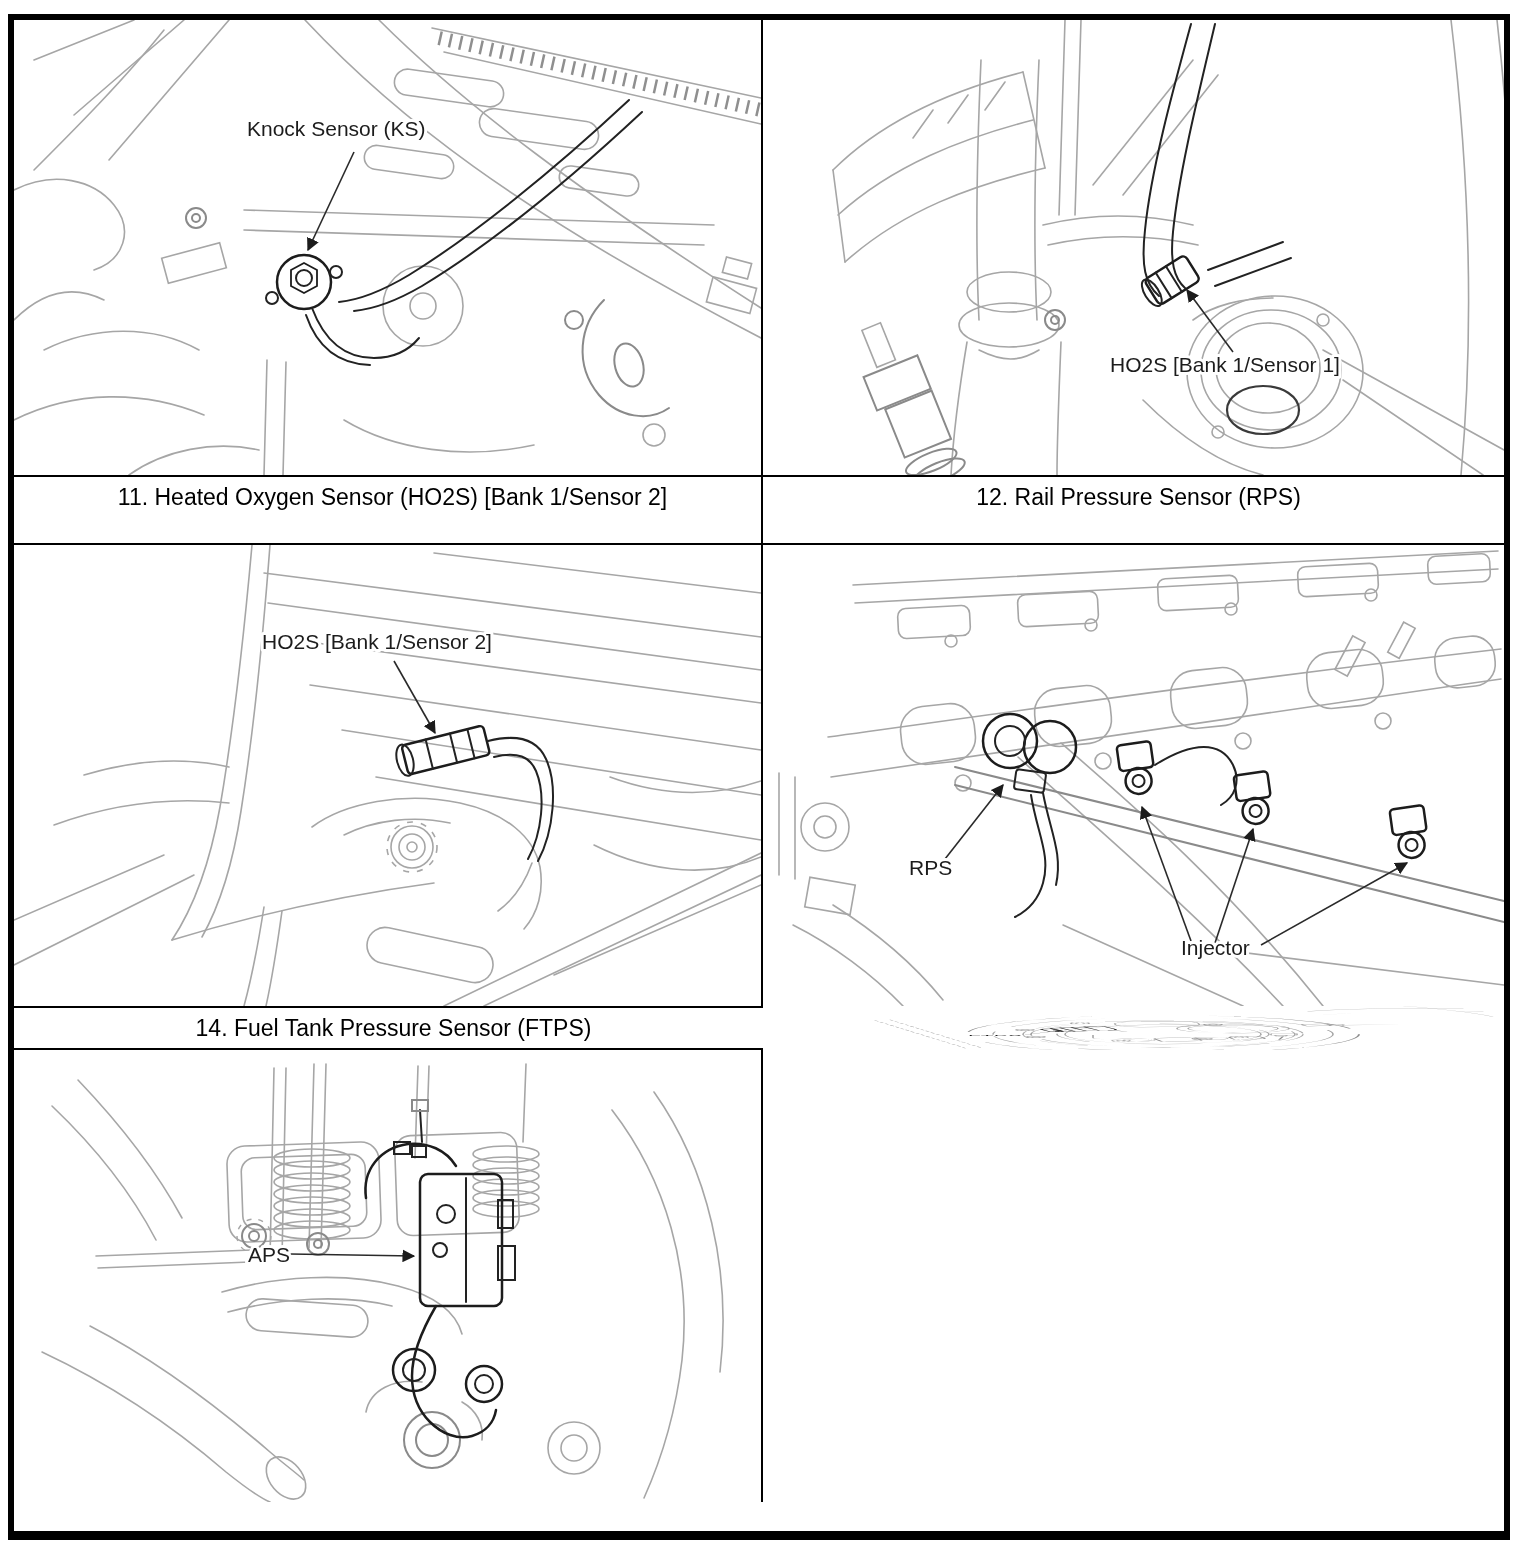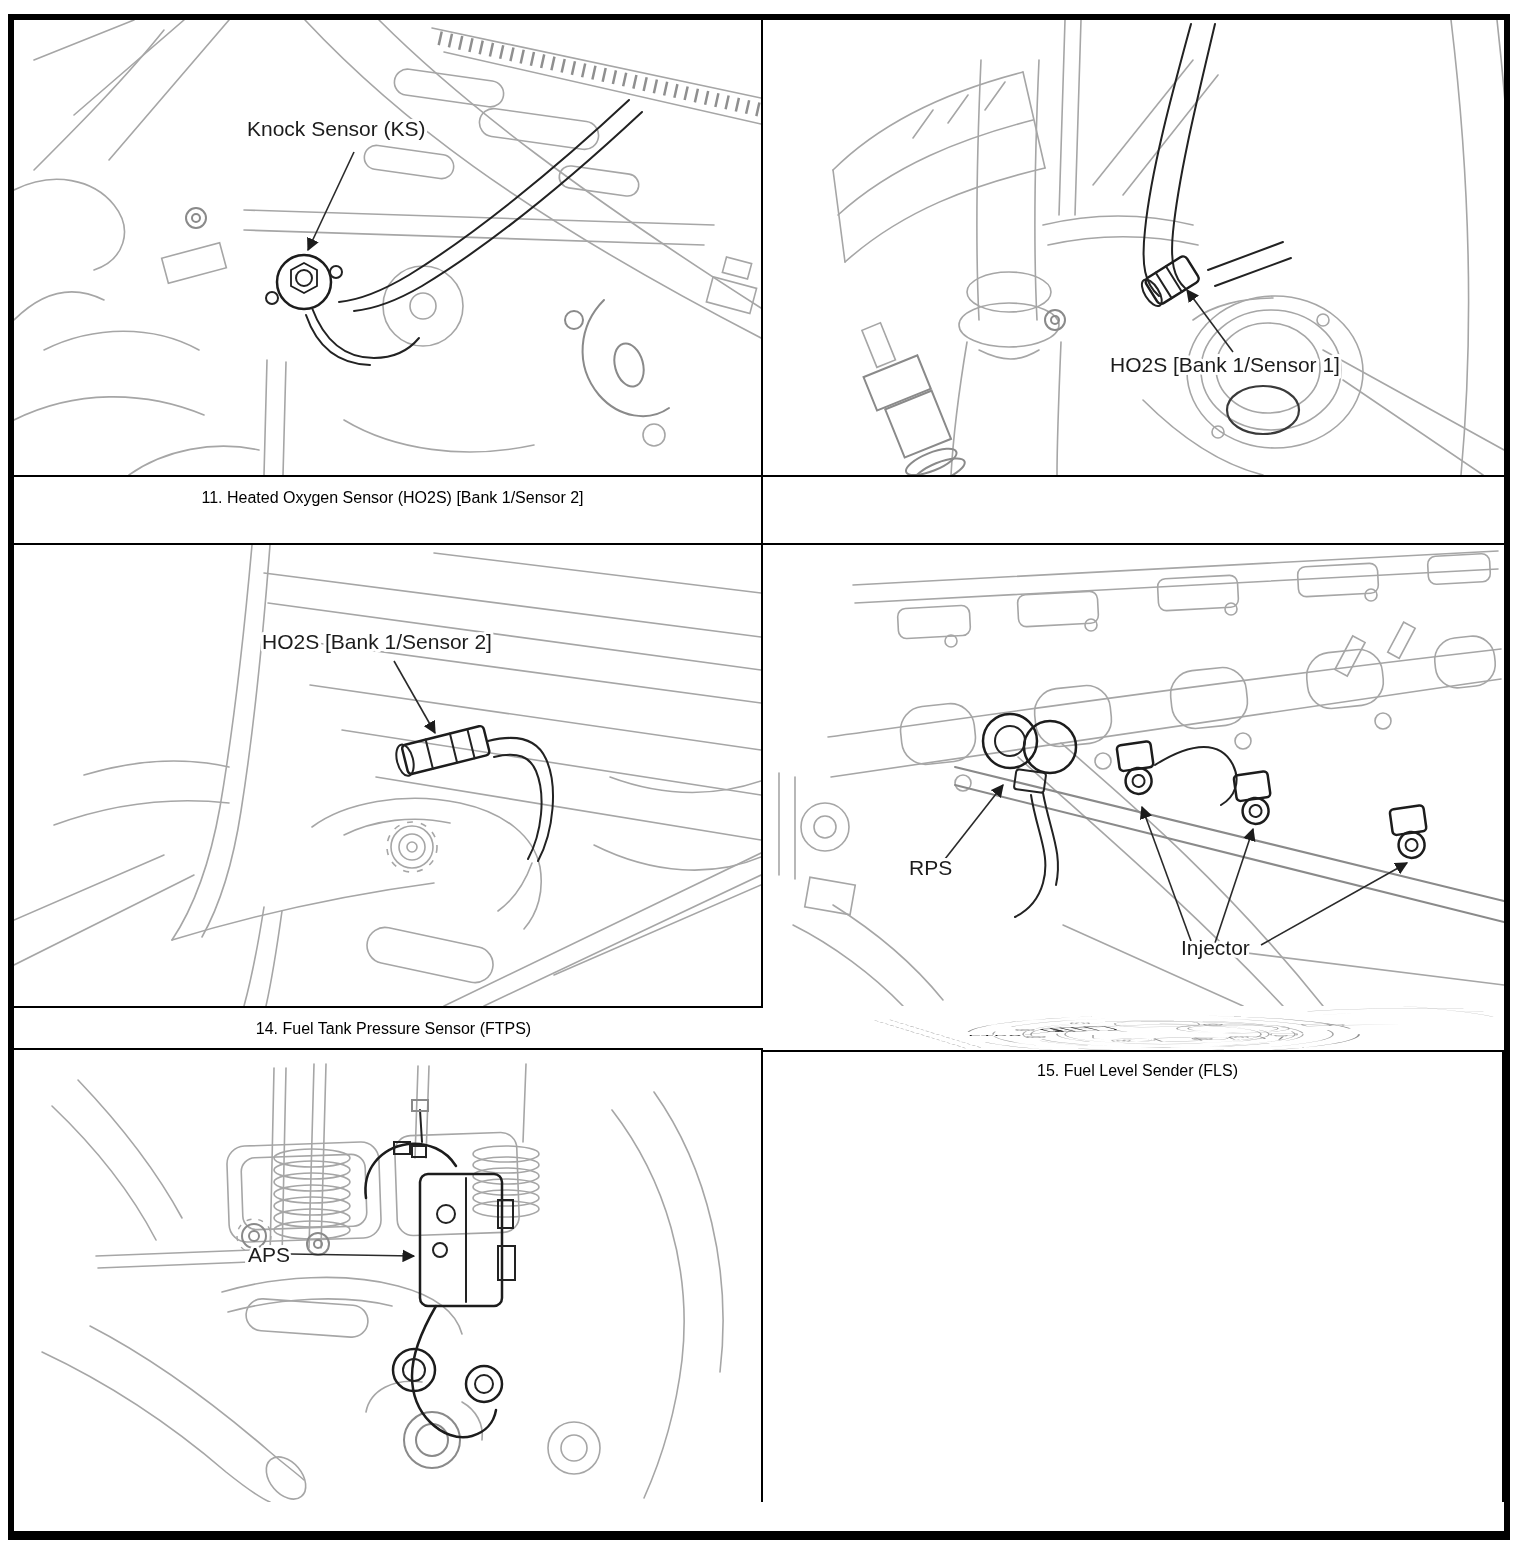--- a/index.html
+++ b/index.html
@@ -2,21 +2,21 @@
 <html><head>
 <meta charset="utf-8">
 <style>
   html,body{margin:0;padding:0;background:#ffffff;}
   body{width:1526px;height:1558px;position:relative;font-family:"Liberation Sans",sans-serif;}
   #sheet{position:absolute;left:8px;top:14px;width:1502px;height:1526px;border:6px solid #000;
          border-bottom-width:9px;box-sizing:border-box;display:grid;
          grid-template-columns:749px 1fr;grid-template-rows:455px 70px 461px 44px 452px 1fr;background:#fff;text-align:center;}
   .cell{position:relative;box-sizing:border-box;background:#fff;overflow:hidden;}
   .colL{border-right:2px solid #000;}
-  .cap{border-top:2px solid #000;border-bottom:2px solid #000;font-size:16px;color:#000;
+  .cap{border-top:2px solid #000;border-bottom:2px solid #000;font-size:23px;color:#000;
        padding:5px 0 0 10px;line-height:31px;}
   .cap.last{border-bottom:none;padding-top:3px;}
   svg.art{position:absolute;left:0;top:0;width:100%;height:100%;display:block;}
   svg text{font-family:"Liberation Sans",sans-serif;font-size:21px;fill:#1c1c1c;}
   .halo{paint-order:stroke;stroke:#ffffff;stroke-width:6px;stroke-linejoin:round;}
   .ln{fill:none;stroke:#a6a6a6;stroke-width:1.6;stroke-linecap:round;}
   .ln2{fill:none;stroke:#8a8a8a;stroke-width:2;stroke-linecap:round;}
   .dk{fill:none;stroke:#1c1c1c;stroke-width:2.5;stroke-linecap:round;}
   .dk2{fill:none;stroke:#222;stroke-width:2;stroke-linecap:round;}
   .ldr{fill:none;stroke:#2a2a2a;stroke-width:1.6;}
@@ -154,20 +154,21 @@
       </g>
       <line class="ldr" x1="470" y1="332" x2="424" y2="270" marker-end="url(#ah2)"></line>
       <text class="halo" x="347" y="352">HO2S [Bank 1/Sensor 1]</text>
     </svg>
   </div>
 
   <div class="cell colL cap">
     <div>11. Heated Oxygen Sensor (HO2S) [Bank 1/Sensor 2]</div>
   </div>
   <div class="cell cap">
+    <div>12. Rail Pressure Sensor (RPS)</div>
   </div>
 
   <div class="cell colL">
     <svg class="art" viewBox="0 0 747 461" preserveAspectRatio="none">
       <defs>
         <marker id="ah3" viewBox="0 0 10 10" refX="9" refY="5" markerWidth="8" markerHeight="8" orient="auto">
           <path d="M0,0 L10,5 L0,10 z" fill="#1c1c1c"></path>
         </marker>
       </defs>
       <g>
@@ -434,17 +435,14 @@
         <circle class="dk" cx="400" cy="320" r="21"></circle>
           <circle class="dk2" cx="400" cy="320" r="11"></circle>
         <circle class="dk" cx="470" cy="334" r="18"></circle>
           <circle class="dk2" cx="470" cy="334" r="9"></circle>
       </g>
       <line class="ldr" x1="276" y1="204" x2="400" y2="206" marker-end="url(#ah5)"></line>
       <text class="halo" x="234" y="212">APS</text>
     </svg>
   </div>
 
-  <div class="cell colL cap last">
-    <div>15. Fuel Level Sender (FLS)</div>
-  </div>
 
 </div>
 
 </body></html>

